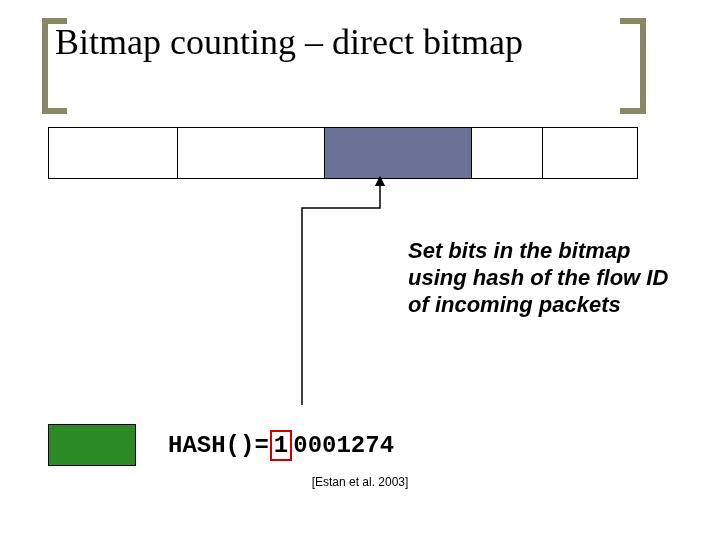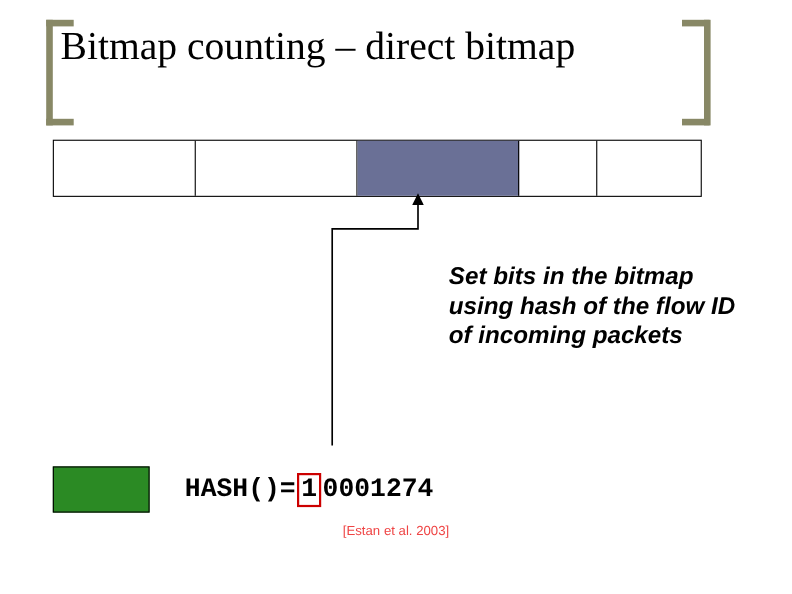--- a/index.html
+++ b/index.html
@@ -144,21 +144,21 @@
   }
 
   
   .cite {
     position: absolute;
     left: 0;
     right: 0;
     top: 475px;
     text-align: center;
     font-size: 12px;
-    color: #ef4444;
+    color: #000000;
   }
 
   
   svg.arrows {
     position: absolute;
     left: 0;
     top: 0;
     width: 720px;
     height: 540px;
     pointer-events: none;

